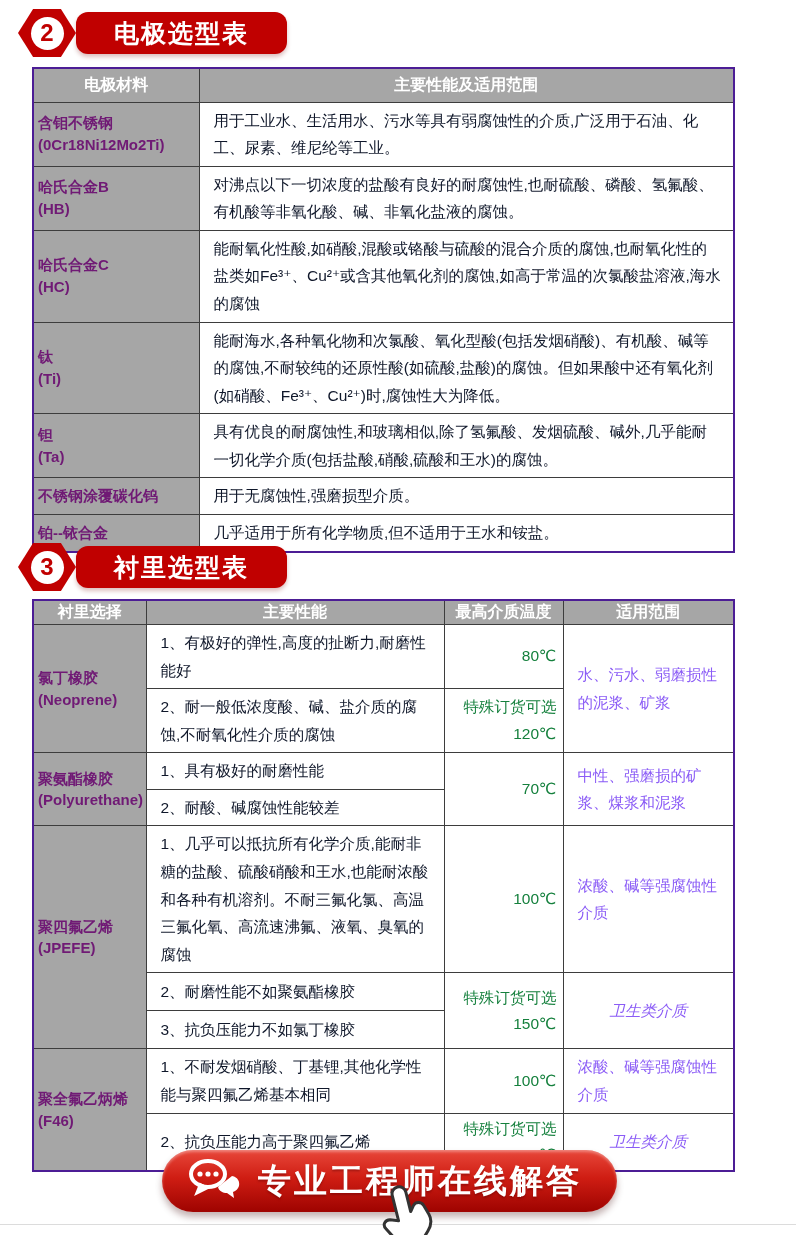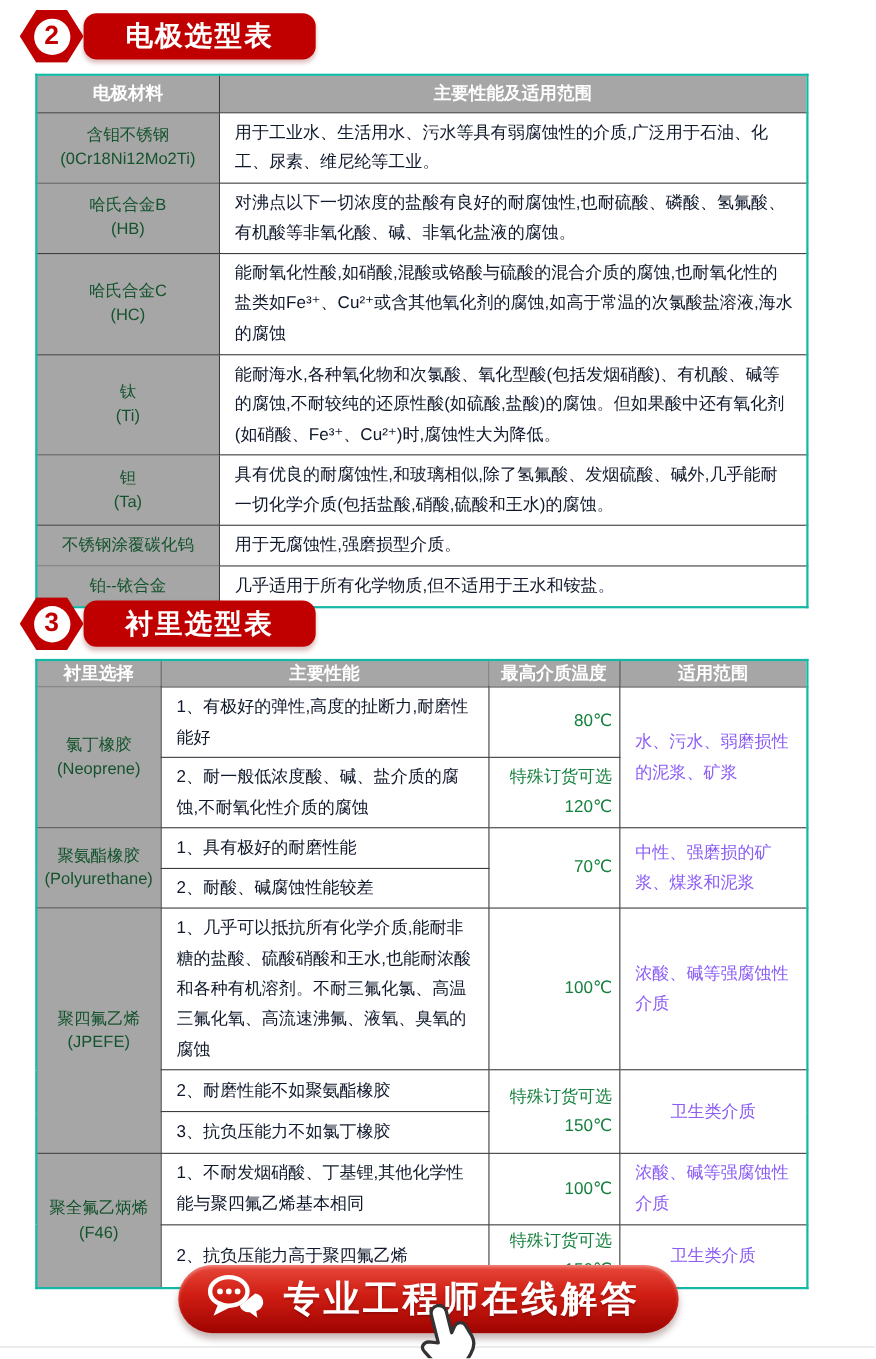--- a/index.html
+++ b/index.html
@@ -11,34 +11,34 @@
   .hex-circle{width:33px;height:33px;background:#ffffff;border-radius:50%;
               display:flex;align-items:center;justify-content:center;}
   .hex-num{color:#c00000;font-size:24px;font-weight:bold;line-height:1;}
   .title-pill{position:absolute;background:#c00000;color:#ffffff;font-weight:bold;
               font-size:25px;height:42px;line-height:42px;padding:0 38px;
               border-radius:12px;letter-spacing:2px;z-index:2;
               box-shadow:0 3px 4px rgba(120,0,0,.25);}
 
   
   table{position:absolute;border-collapse:collapse;table-layout:fixed;background:#fff;}
-  table{border:2px solid #14b8a6;}
+  table{border:2px solid #4c1d95;}
   th,td{border:1px solid #3d3d3d;box-sizing:border-box;overflow:hidden;}
   th{background:#a6a6a6;color:#ffffff;font-size:16px;font-weight:bold;text-align:center;}
-  td.mat{background:#a6a6a6;color:#14532d;font-weight:normal;text-align:center;
+  td.mat{background:#a6a6a6;color:#701a75;font-weight:bold;
          font-size:15px;line-height:1.45;padding:2px 4px;}
   td.mat .code:empty{display:none;}
   td.mat .name,.code{display:block;}
   td.desc,td.perf{font-size:15.5px;color:#0f172a;line-height:1.78;padding:4px 12px 4px 14px;
                   text-align:left;vertical-align:middle;}
   td.temp{font-size:15.5px;color:#15803d;text-align:right;vertical-align:middle;
           line-height:1.7;padding:2px 6px;}
   td.scope{font-size:15.5px;color:#8b5cf6;text-align:left;vertical-align:middle;
            line-height:1.78;padding:4px 10px 4px 14px;}
-  td.scope.center-text{text-align:center;padding:2px 4px;}
+  td.scope.center-text{text-align:center;padding:2px 4px;font-style:italic;}
 
   
   .banner{position:absolute;left:162px;top:1150px;width:455px;height:62px;border-radius:31px;
           background:linear-gradient(180deg,#e8473a 0%,#cf1d13 45%,#9e0300 100%);
           box-shadow:0 5px 7px rgba(60,0,0,.3), inset 0 2px 3px rgba(255,255,255,.35);
           display:flex;align-items:center;gap:16px;padding-left:26px;box-sizing:border-box;
           cursor:pointer;z-index:4;}
   .banner-label{color:#ffffff;font-size:33px;font-weight:bold;letter-spacing:3px;
                 text-shadow:0 2px 2px rgba(100,0,0,.4);white-space:nowrap;}
   .hand{position:absolute;left:378px;top:1183px;z-index:6;transform:rotate(-14deg);}

